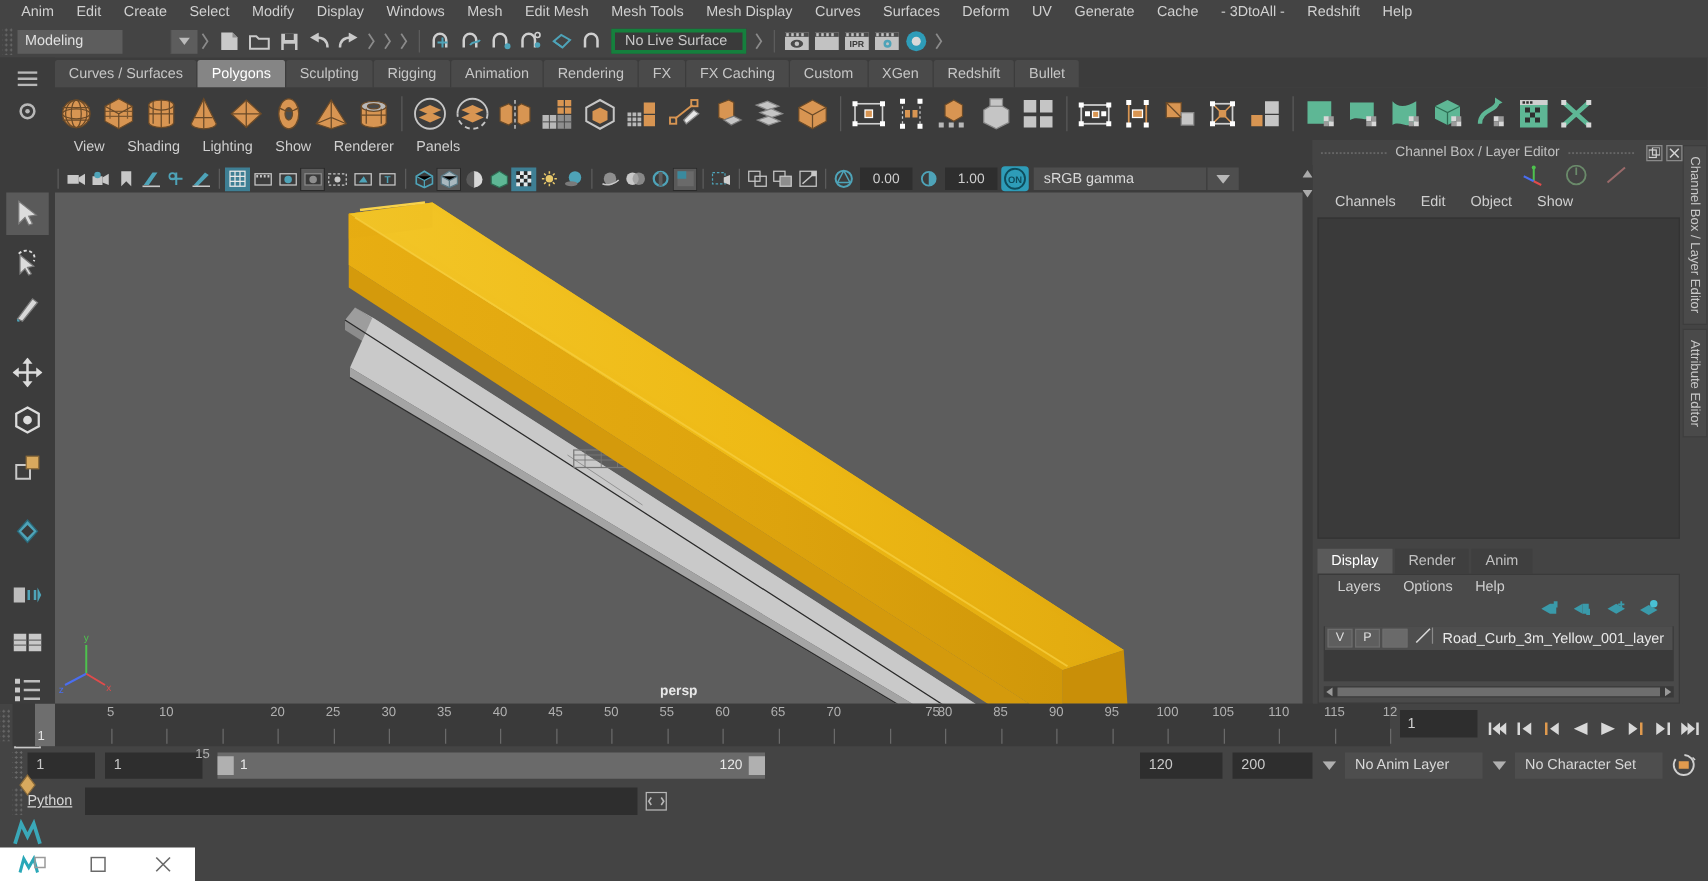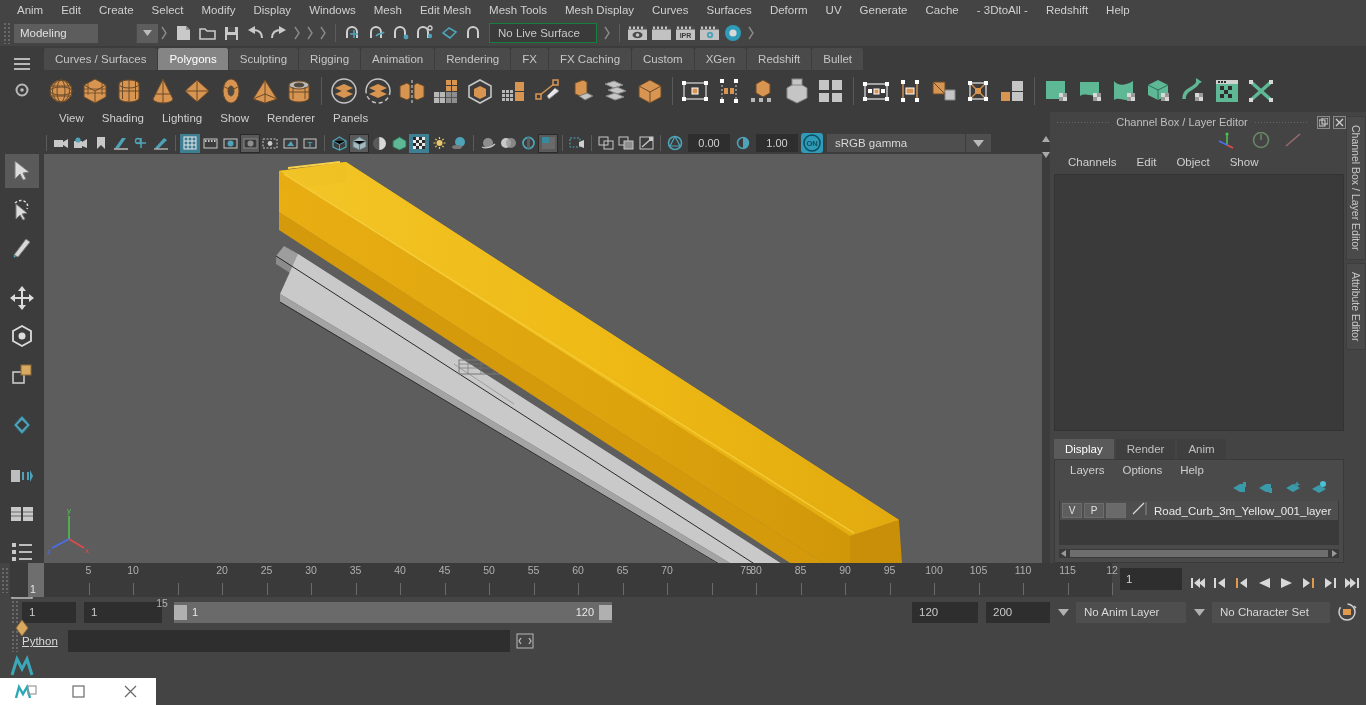--- a/index.html
+++ b/index.html
@@ -51,21 +51,21 @@
     width: 22px; height: 19px; background: #5d5d5d;
     display: flex; align-items: center; justify-content: center;
     border-left: 1px solid #4a4a4a;
   }
   .icobtn {
     width: 24px; height: 22px; flex:none;
     display: flex; align-items: center; justify-content: center;
   }
   .livefield {
     height: 20px; width: 108px; background: #3a3a3a;
-    border: 1px solid #15803d; color: #c8c8c8; font-size: 11.5px;
+    border: 3px solid #15803d; color: #c8c8c8; font-size: 11.5px;
     display:flex; align-items:center; padding-left: 8px; margin:0 4px;
   }
 
   
   #shelftabs {
     height: 24px; background: #3c3c3c;
     display: flex; align-items: flex-end; padding-left: 44px;
   }
   #shelftabs .stab {
     font-size: 11.5px; color: #c6c6c6; height: 22px; line-height: 22px;
@@ -1220,20 +1220,21 @@
 
         <g>
           <line x1="25" y1="385" x2="25" y2="362" stroke="#4ec24e" stroke-width="1.6"></line>
           <line x1="25" y1="385" x2="8" y2="394" stroke="#4a6ef0" stroke-width="1.6"></line>
           <line x1="25" y1="385" x2="40" y2="394" stroke="#e04b4b" stroke-width="1.6"></line>
           <text x="23" y="359" font-size="8" fill="#4ec24e" font-family="Liberation Sans, sans-serif">y</text>
           <text x="3" y="400" font-size="8" fill="#4a6ef0" font-family="Liberation Sans, sans-serif">z</text>
           <text x="41" y="399" font-size="8" fill="#e04b4b" font-family="Liberation Sans, sans-serif">x</text>
         </g>
       </svg>
+      <div id="vp-label">persp</div>
     </div>
   </div>
 
   <div id="rightpanel">
     <div id="rp-inner">
 
       <div id="rp-title">
         <div class="titledots"></div>
         <span>Channel Box / Layer Editor</span>
         <div class="titledots"></div>

